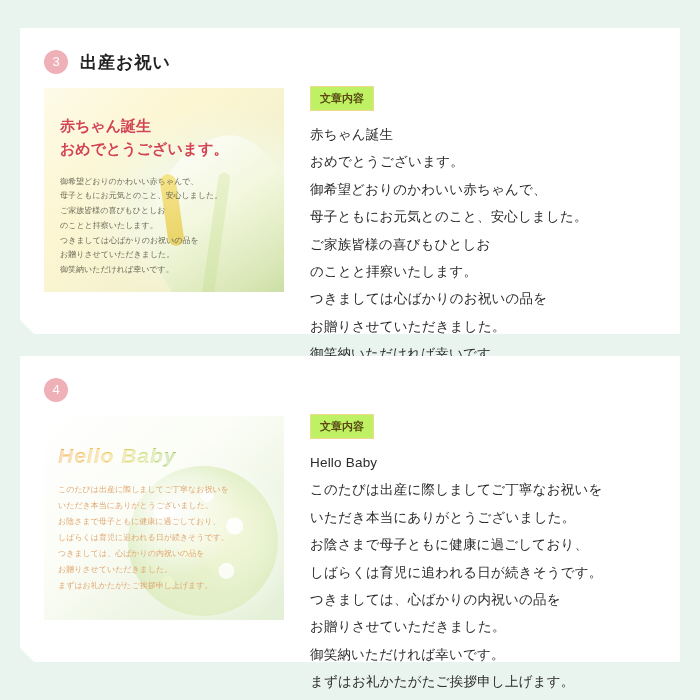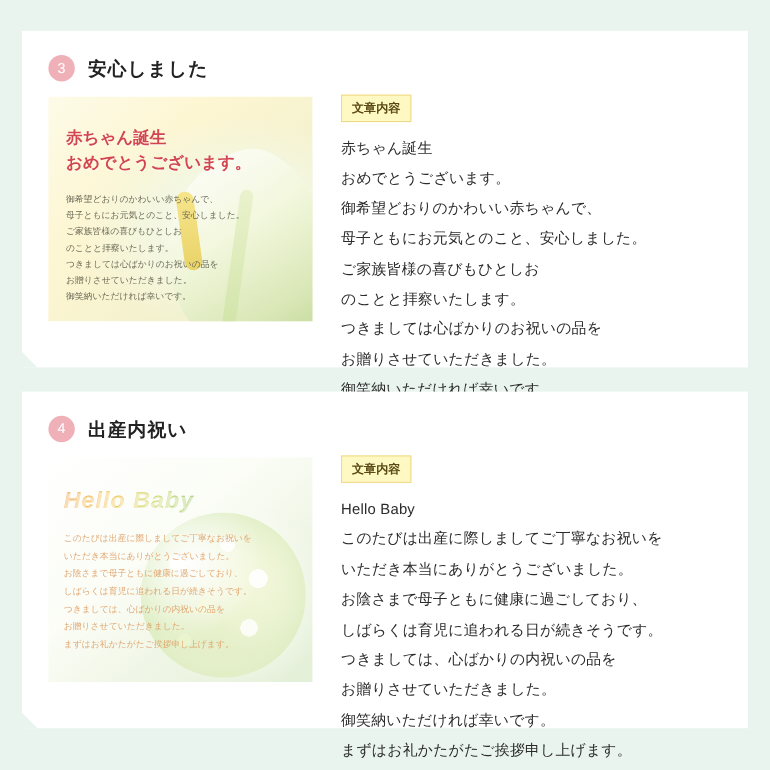--- a/index.html
+++ b/index.html
@@ -202,21 +202,21 @@
     line-height: 2.0;
     opacity: .95;
   }
 
   .text-col {
     flex: 1 1 auto;
     min-width: 0;
   }
   .tag {
     display: inline-block;
-    background: #fef9c3;
+    background: #bef264;
     border: 1px solid #f0d98a;
     color: #5a4a12;
     font-size: 11px;
     font-weight: bold;
     padding: 4px 9px;
     margin-bottom: 10px;
   }
   .lines {
     color: #2b2b2b;
     font-size: 13.5px;
@@ -228,21 +228,21 @@
 </style>
 </head>
 <body>
 
 <div class="page">
 
   <div class="card card-1">
     <div class="card-inner">
       <div class="head">
         <div class="num">3</div>
-        <div class="head-title">安心しました</div>
+        <div class="head-title">出産お祝い</div>
       </div>
 
       <div class="body">
         <div class="thumb img1">
           <div class="leaf"></div>
           <div class="stem"></div>
           <div class="spadix"></div>
           <div class="txt">
             <div class="t-main">
               <div>赤ちゃん誕生</div>
@@ -277,21 +277,20 @@
           </div>
         </div>
       </div>
     </div>
   </div>
 
   <div class="card card-2">
     <div class="card-inner">
       <div class="head">
         <div class="num">4</div>
-        <div class="head-title">出産内祝い</div>
       </div>
 
       <div class="body">
         <div class="thumb img2">
           <div class="bouquet"></div>
           <div class="petals"></div>
           <div class="t-title">Hello Baby</div>
           <div class="t-body">
             <div>このたびは出産に際しましてご丁寧なお祝いを</div>
             <div>いただき本当にありがとうございました。</div>

